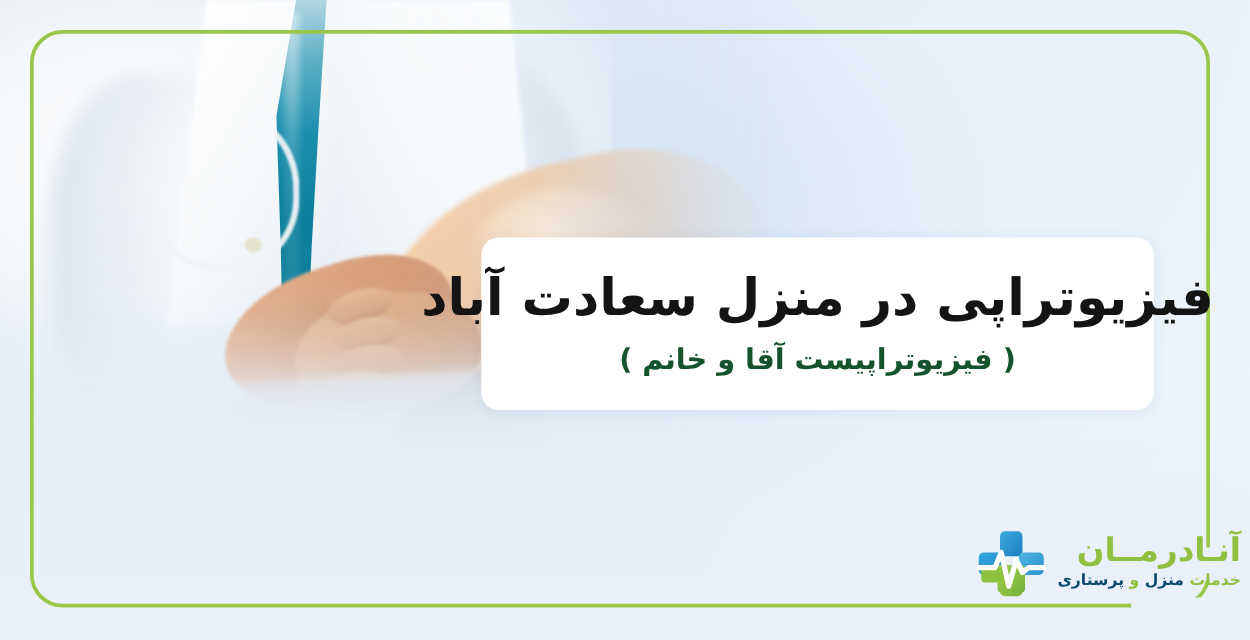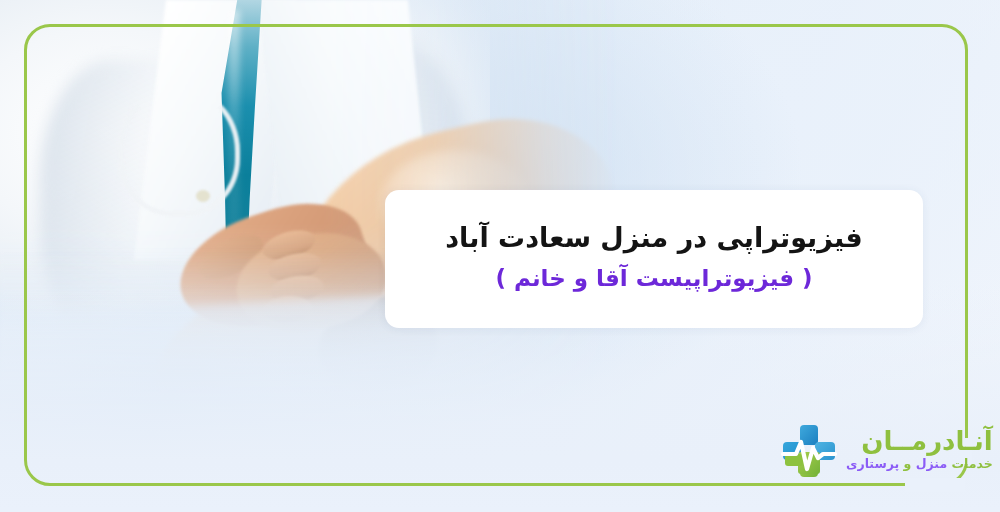--- a/index.html
+++ b/index.html
@@ -279,33 +279,33 @@
     box-shadow: 0 1px 10px rgba(40,70,110,0.07);
     display: flex;
     flex-direction: column;
     align-items: center;
     justify-content: center;
     box-sizing: border-box;
     padding: 6px 16px 10px;
   }
   .card-title {
     font-family: "DejaVu Sans", "Liberation Sans", sans-serif;
-    font-size: 27px;
+    font-size: 41px;
     font-weight: bold;
     color: #141414;
     line-height: 1.42;
     text-align: center;
     white-space: nowrap;
     direction: rtl;
   }
   .card-sub {
     font-family: "DejaVu Sans", "Liberation Sans", sans-serif;
     font-size: 23px;
     font-weight: bold;
-    color: #6d28d9;
+    color: #14532d;
     line-height: 1.5;
     text-align: center;
     white-space: nowrap;
     direction: rtl;
     margin-top: 4px;
   }
 
   
   .logo {
     position: absolute;
@@ -341,21 +341,21 @@
   .logo-tag {
     font-family: "DejaVu Sans", "Liberation Sans", sans-serif;
     font-size: 12.5px;
     font-weight: bold;
     line-height: 1.25;
     direction: rtl;
     white-space: nowrap;
     margin-top: 1px;
   }
   .tag-green { color: #8fc03f; }
-  .tag-blue  { color: #8b5cf6; }
+  .tag-blue  { color: #0c4a6e; }
 </style>
 </head>
 <body>
 
 <div class="banner">
 
   <div class="bg-base"></div>
 
   <div class="photo">
     <div class="ph-bg"></div>

